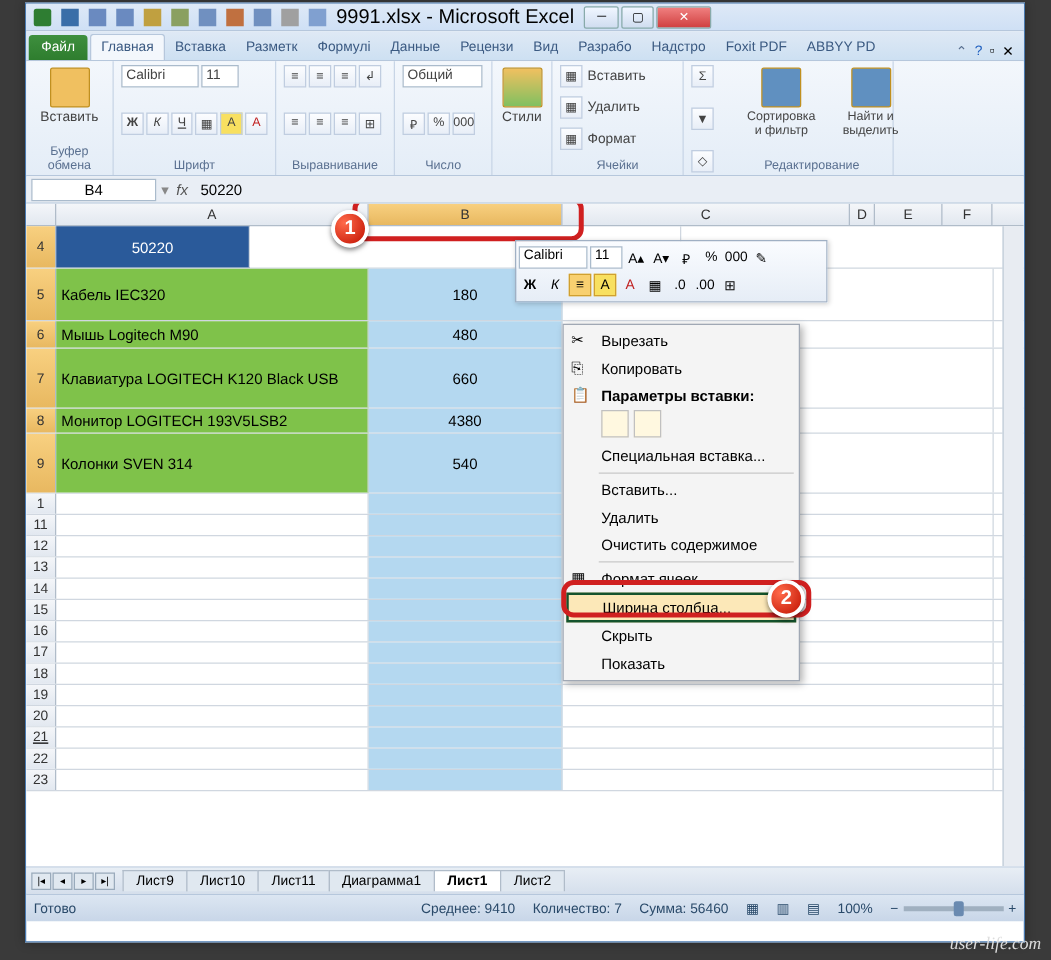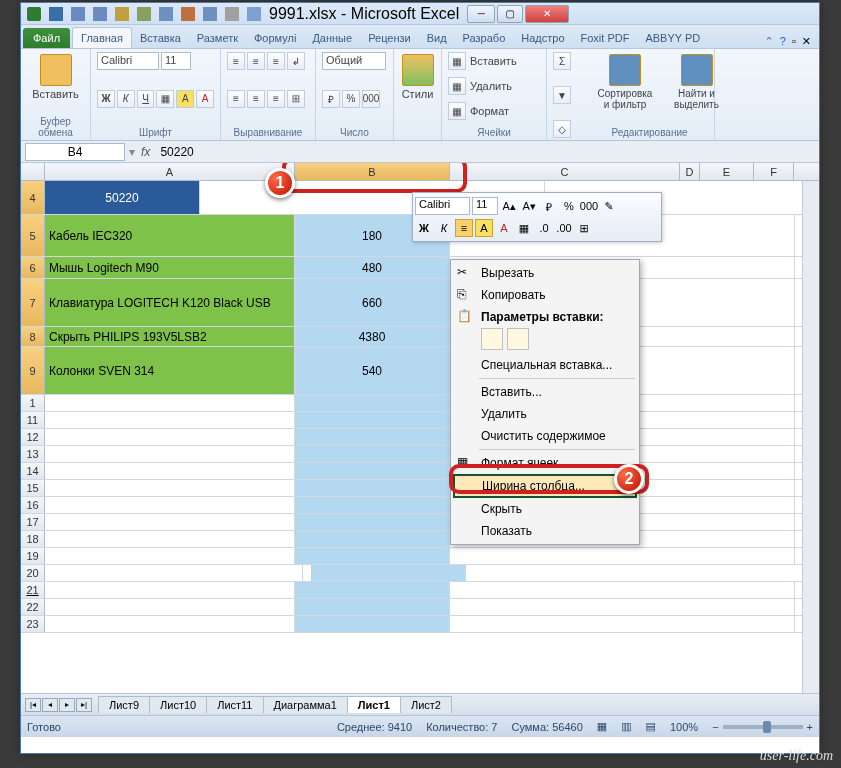--- a/index.html
+++ b/index.html
@@ -253,21 +253,21 @@
           <div class="cell" style="width:345px"></div>
         </div>
         <div class="row" style="height: 48px;">
           <div class="rowh sel">7</div>
           <div class="cell a" style="width:250px">Клавиатура LOGITECH K120 Black USB</div>
           <div class="cell b" style="width:155px">660</div>
           <div class="cell" style="width:345px"></div>
         </div>
         <div class="row" style="height: 20px;">
           <div class="rowh sel">8</div>
-          <div class="cell a" style="width:250px">Скрыть PHILIPS 193V5LSB2</div>
+          <div class="cell a" style="width:250px">Монитор LOGITECH 193V5LSB2</div>
           <div class="cell b" style="width:155px">4380</div>
           <div class="cell" style="width:345px"></div>
         </div>
         <div class="row" style="height: 48px;">
           <div class="rowh sel">9</div>
           <div class="cell a" style="width:250px">Колонки  SVEN 314</div>
           <div class="cell b" style="width:155px">540</div>
           <div class="cell" style="width:345px"></div>
         </div>
         <div class="row" style="height: 17px;">
@@ -323,21 +323,21 @@
           <div class="cell" style="width:250px"></div>
           <div class="cell b" style="width:155px"></div>
           <div class="cell" style="width:345px"></div>
         </div>
         <div class="row" style="height: 17px;">
           <div class="rowh">19</div>
           <div class="cell" style="width:250px"></div>
           <div class="cell b" style="width:155px"></div>
           <div class="cell" style="width:345px"></div>
         </div>
-        <div class="row" style="height: 17px; justify-content: space-between;">
+        <div class="row" style="height: 17px;">
           <div class="rowh">20</div>
           <div class="cell" style="width:250px"></div>
           <div class="cell b" style="width:155px"></div>
           <div class="cell" style="width:345px"></div>
         </div>
         <div class="row" style="height: 17px; text-decoration: underline;">
           <div class="rowh">21</div>
           <div class="cell" style="width:250px"></div>
           <div class="cell b" style="width:155px"></div>
           <div class="cell" style="width:345px"></div>

